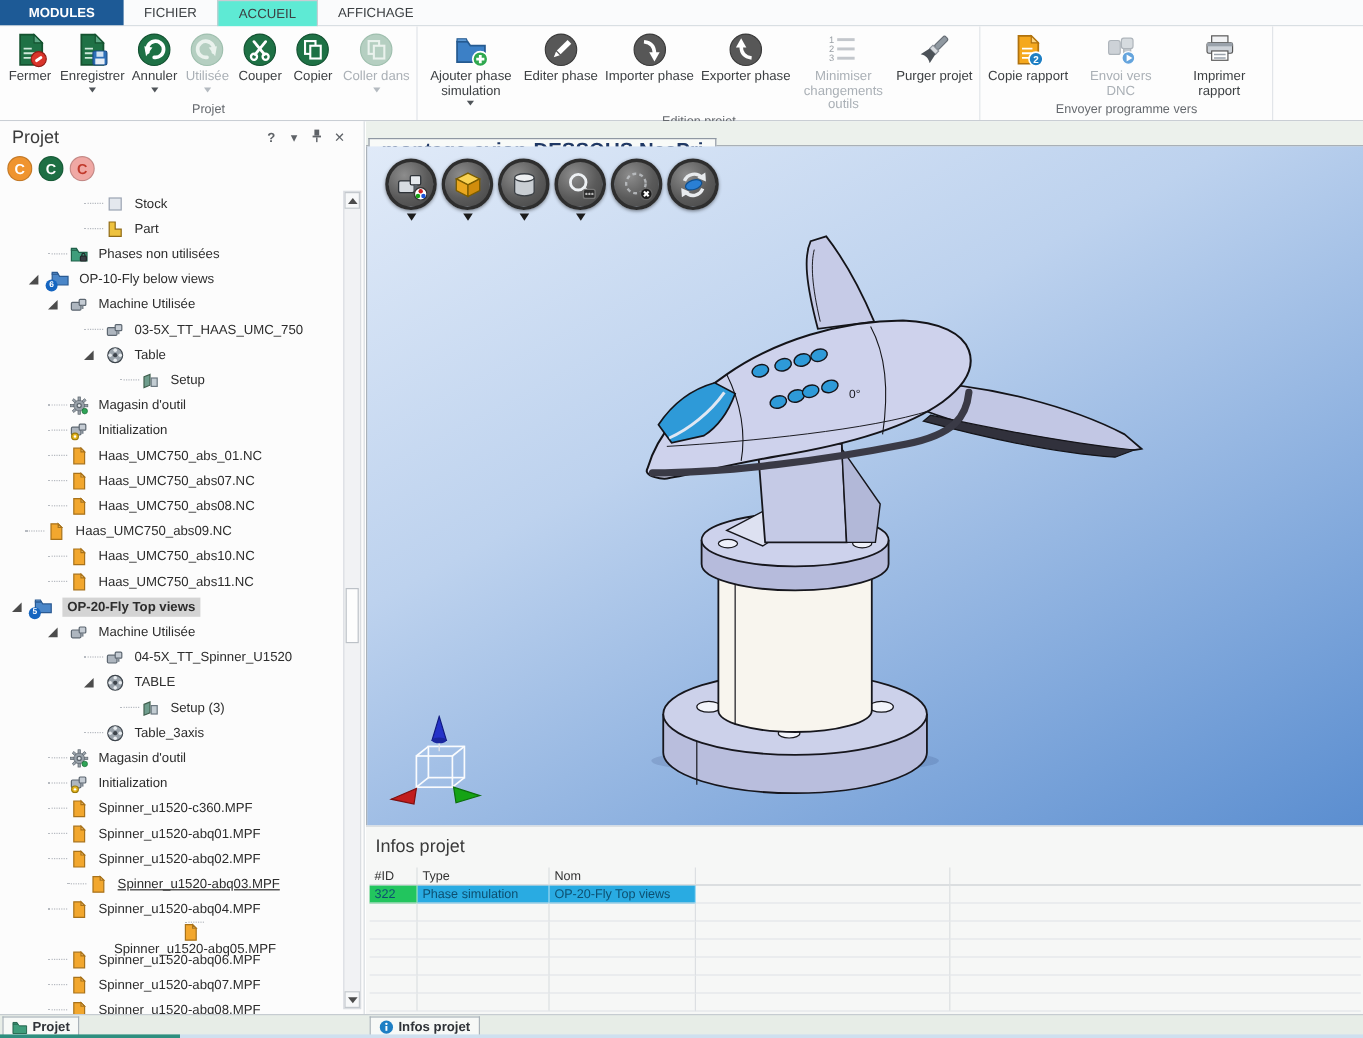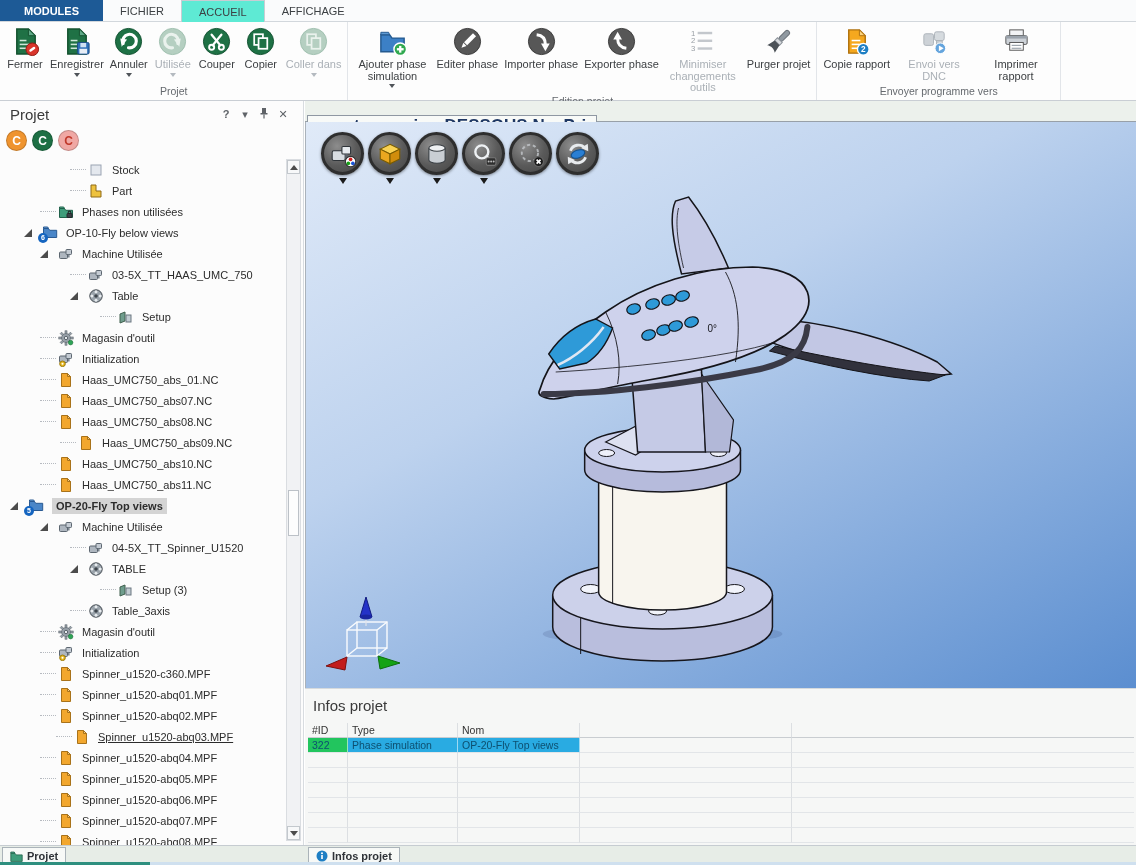--- a/index.html
+++ b/index.html
@@ -464,21 +464,21 @@
         <div class="trow" style="padding-left: 40px;">
           <span class="stub"></span>
           <span class="ticon">
             <svg viewBox="0 0 16 16">
               <path d="M3.5 1.5h6l3 3v10h-9z" fill="#f2a72e" stroke="#a8721a"></path>
               <path d="M9.5 1.5l3 3h-3z" fill="#f8cd7e" stroke="#a8721a"></path>
             </svg>
           </span>
           <span class="tlabel">Haas_UMC750_abs08.NC</span>
         </div>
-        <div class="trow" style="padding-left: 60px;">
+        <div class="trow" style="padding-left: 21px;">
           <span class="stub"></span>
           <span class="ticon">
             <svg viewBox="0 0 16 16">
               <path d="M3.5 1.5h6l3 3v10h-9z" fill="#f2a72e" stroke="#a8721a"></path>
               <path d="M9.5 1.5l3 3h-3z" fill="#f8cd7e" stroke="#a8721a"></path>
             </svg>
           </span>
           <span class="tlabel">Haas_UMC750_abs09.NC</span>
         </div>
         <div class="trow" style="padding-left: 40px;">
@@ -649,21 +649,21 @@
         <div class="trow" style="padding-left: 40px;">
           <span class="stub"></span>
           <span class="ticon">
             <svg viewBox="0 0 16 16">
               <path d="M3.5 1.5h6l3 3v10h-9z" fill="#f2a72e" stroke="#a8721a"></path>
               <path d="M9.5 1.5l3 3h-3z" fill="#f8cd7e" stroke="#a8721a"></path>
             </svg>
           </span>
           <span class="tlabel">Spinner_u1520-abq04.MPF</span>
         </div>
-        <div class="trow" style="padding-left: 40px;">
+        <div class="trow" style="padding-left: 40px; flex-direction: column;">
           <span class="stub"></span>
           <span class="ticon">
             <svg viewBox="0 0 16 16">
               <path d="M3.5 1.5h6l3 3v10h-9z" fill="#f2a72e" stroke="#a8721a"></path>
               <path d="M9.5 1.5l3 3h-3z" fill="#f8cd7e" stroke="#a8721a"></path>
             </svg>
           </span>
           <span class="tlabel">Spinner_u1520-abq05.MPF</span>
         </div>
         <div class="trow" style="padding-left: 40px;">

